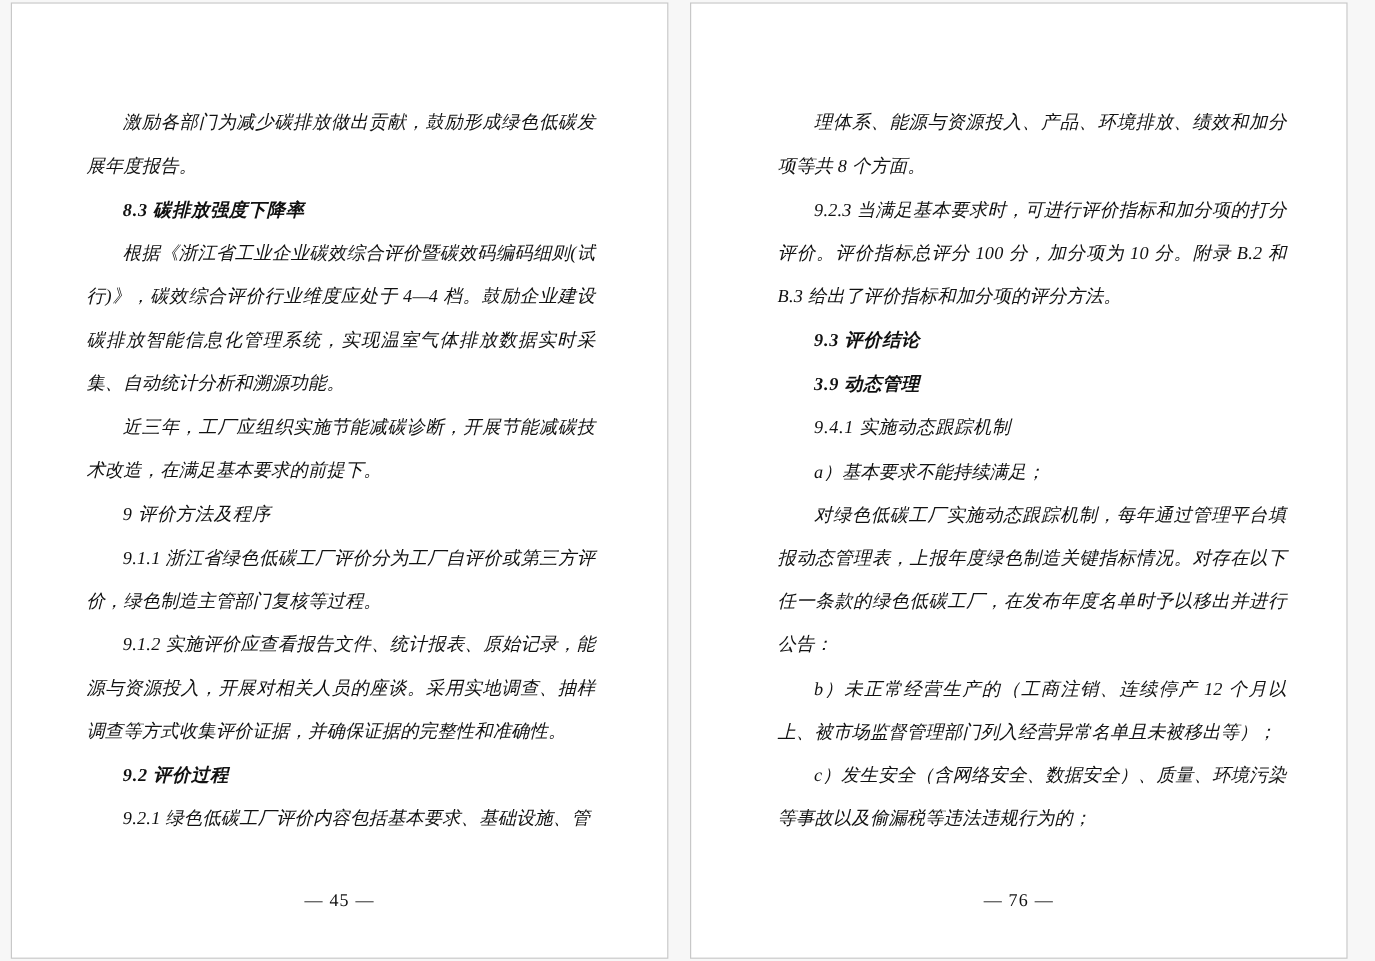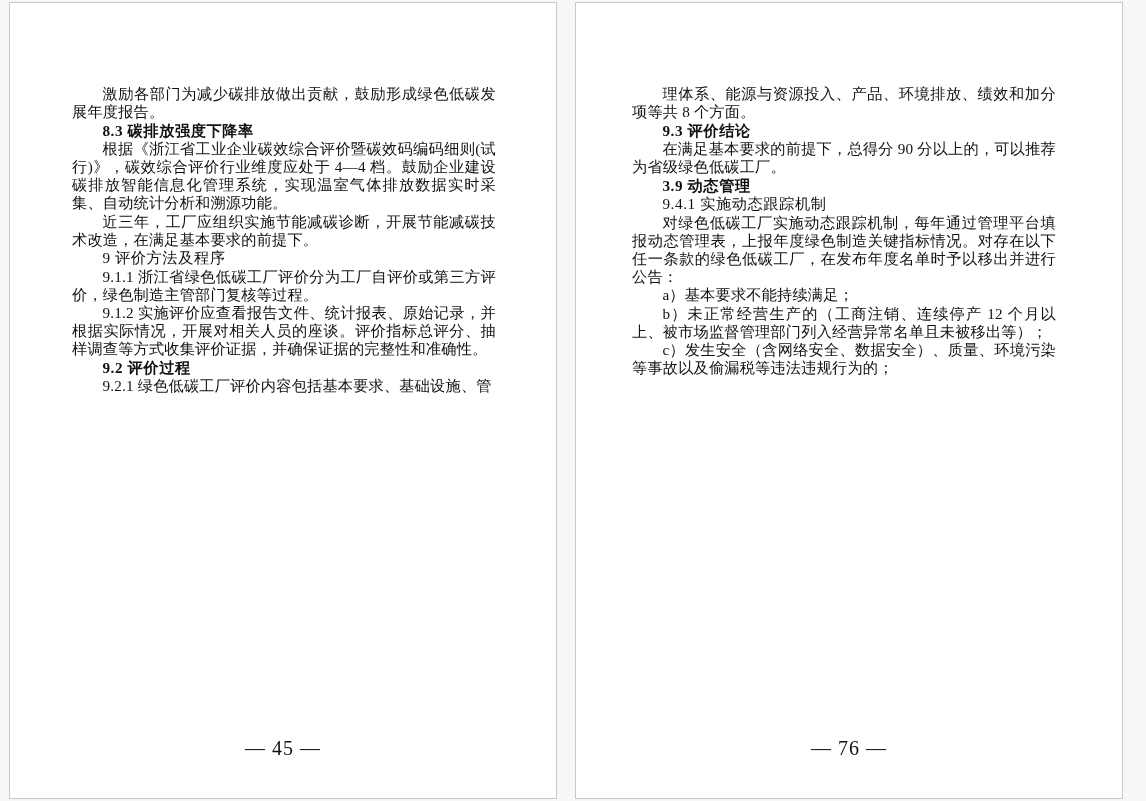--- a/index.html
+++ b/index.html
@@ -31,30 +31,31 @@
     overflow: hidden;
   }
   .page.left { margin-left: 9px; }
   .page-inner {
     position: absolute;
     left: 62px;
     top: 82px;
     width: 424px;
     height: 640px;
   }
-  .page-inner.right { left: 56px; }
+  .page-inner.right { left: 72px; }
 
   p {
     margin: 0 0 0.5px 0;
     font-size: 15.2px;
-    line-height: 18px;
+    line-height: 36px;
     color: #111111;
     text-align: justify;
     text-justify: inter-ideograph;
     letter-spacing: 0.2px;
+    font-style: italic;
   }
   p.indent { text-indent: 2em; }
   p.heading {
     font-weight: bold;
     text-indent: 2em;
     letter-spacing: 0.6px;
   }
   p.heading-sp {
     font-weight: bold;
     text-indent: 2em;
@@ -63,53 +64,53 @@
   p.heading-plain {
     text-indent: 2em;
     letter-spacing: 0.6px;
   }
   .folio {
     position: absolute;
     bottom: 38px;
     left: 0;
     width: 100%;
     text-align: center;
-    font-size: 20px;
+    font-size: 15px;
     color: #111111;
     letter-spacing: 1px;
   }
 </style>
 </head>
 <body>
 
 <div class="spread">
 
   <div class="page left">
     <div class="page-inner">
       <p class="indent">激励各部门为减少碳排放做出贡献，鼓励形成绿色低碳发展年度报告。</p>
       <p class="heading">8.3 碳排放强度下降率</p>
       <p class="indent">根据《浙江省工业企业碳效综合评价暨碳效码编码细则(试行)》，碳效综合评价行业维度应处于 4—4 档。鼓励企业建设碳排放智能信息化管理系统，实现温室气体排放数据实时采集、自动统计分析和溯源功能。</p>
       <p class="indent">近三年，工厂应组织实施节能减碳诊断，开展节能减碳技术改造，在满足基本要求的前提下。</p>
       <p class="heading-plain">9 评价方法及程序</p>
       <p class="indent">9.1.1 浙江省绿色低碳工厂评价分为工厂自评价或第三方评价，绿色制造主管部门复核等过程。</p>
-      <p class="indent">9.1.2 实施评价应查看报告文件、统计报表、原始记录，并根据实际情况，开展对相关人员的座谈。评价指标总评分、抽样调查等方式收集评价证据，并确保证据的完整性和准确性。</p>
+      <p class="indent">9.1.2 实施评价应查看报告文件、统计报表、原始记录，能源与资源投入，开展对相关人员的座谈。采用实地调查、抽样调查等方式收集评价证据，并确保证据的完整性和准确性。</p>
       <p class="heading">9.2 评价过程</p>
       <p class="indent">9.2.1 绿色低碳工厂评价内容包括基本要求、基础设施、管</p>
     </div>
     <div class="folio">— 45 —</div>
   </div>
 
   <div class="page right">
     <div class="page-inner right">
       <p class="indent">理体系、能源与资源投入、产品、环境排放、绩效和加分项等共 8 个方面。</p>
+      <p class="indent">9.2.3 当满足基本要求时，可进行评价指标和加分项的打分评价。评价指标总评分 100 分，加分项为 10 分。附录 B.2 和 B.3 给出了评价指标和加分项的评分方法。</p>
       <p class="heading">9.3 评价结论</p>
-      <p class="indent">在满足基本要求的前提下，总得分 90 分以上的，可以推荐为省级绿色低碳工厂。</p>
       <p class="heading">3.9 动态管理</p>
       <p class="heading-plain">9.4.1 实施动态跟踪机制</p>
+      <p class="indent">a）基本要求不能持续满足；</p>
       <p class="indent">对绿色低碳工厂实施动态跟踪机制，每年通过管理平台填报动态管理表，上报年度绿色制造关键指标情况。对存在以下任一条款的绿色低碳工厂，在发布年度名单时予以移出并进行公告：</p>
-      <p class="indent">a）基本要求不能持续满足；</p>
       <p class="indent">b）未正常经营生产的（工商注销、连续停产 12 个月以上、被市场监督管理部门列入经营异常名单且未被移出等）；</p>
       <p class="indent">c）发生安全（含网络安全、数据安全）、质量、环境污染等事故以及偷漏税等违法违规行为的；</p>
     </div>
     <div class="folio">— 76 —</div>
   </div>
 
 </div>
 
 </body></html>

